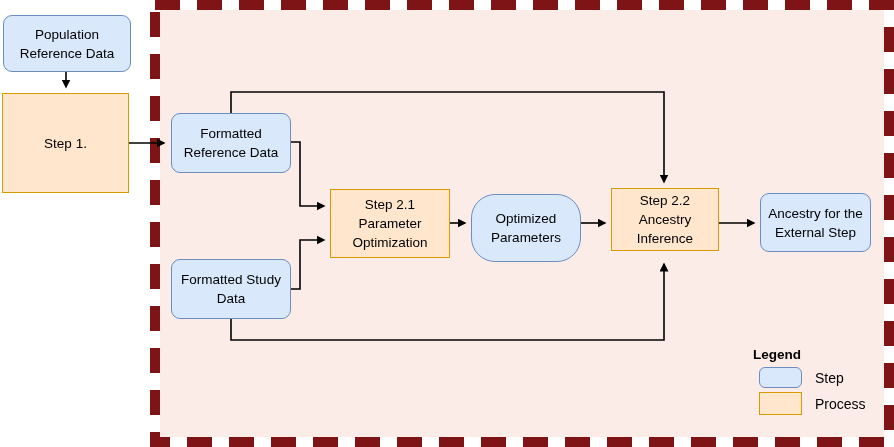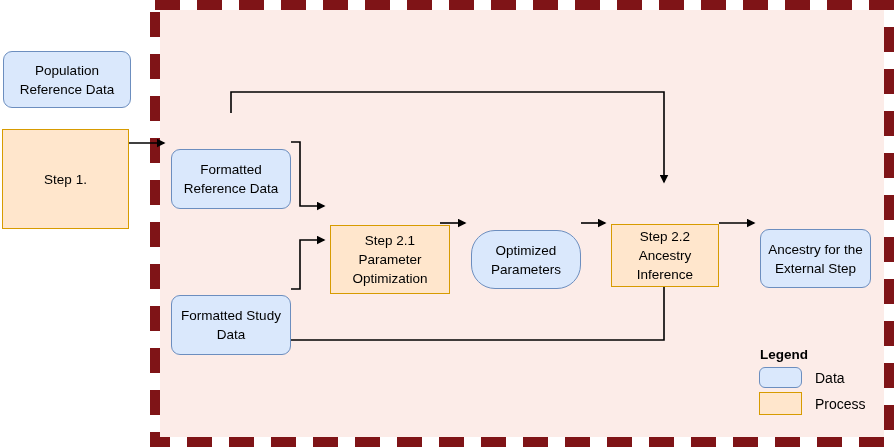--- a/index.html
+++ b/index.html
@@ -29,21 +29,20 @@
     display: flex;
     flex-direction: column;
     align-items: center;
     justify-content: center;
     text-align: center;
     font-size: 13.5px;
     line-height: 19px;
     color: #000000;
     padding: 2px 4px;
     z-index: 1;
-    margin-top: 36px;
   }
   .node.data {
     background: var(--data-fill, #DAE8FC);
     border: 1px solid var(--data-stroke, #6C8EBF);
     border-radius: 9px;
   }
   .node.process {
     background: var(--process-fill, #FFE6CC);
     border: 1px solid var(--process-stroke, #D79B00);
     border-radius: 0;
@@ -76,21 +75,20 @@
     position: absolute;
     left: 753px;
     top: 347px;
     z-index: 1;
   }
   .legend-title {
     font-size: 13.5px;
     font-weight: bold;
     color: #000000;
     margin-bottom: 5px;
-    margin-left: 7px;
   }
   .legend-row {
     display: flex;
     align-items: center;
     margin-bottom: 4px;
   }
   .legend-swatch {
     width: 43px;
     height: 21px;
     box-sizing: border-box;
@@ -146,34 +144,34 @@
 
   <div class="node data" style="left:171px; top:113px; width:120px; height:60px;">Formatted Reference Data</div>
 
   <div class="node data" style="left:171px; top:259px; width:120px; height:60px;">Formatted Study Data</div>
 
   <div class="node process" style="left:330px; top:189px; width:120px; height:69px;">
     <span class="step-title">Step 2.1</span>
     <span class="step-body">Parameter Optimization</span>
   </div>
 
-  <div class="node data" style="left:471px; top:194px; width:110px; height:59px;border-radius:24px;">Optimized Parameters</div>
+  <div class="node data" style="left:471px; top:194px; width:110px; height:68px;border-radius:24px;">Optimized Parameters</div>
 
   <div class="node process" style="left:611px; top:188px; width:108px; height:63px;">
     <span class="step-title">Step 2.2</span>
     <span class="step-body">Ancestry Inference</span>
   </div>
 
   <div class="node data" style="left:760px; top:193px; width:111px; height:59px;">Ancestry for the External Step</div>
 
   <div class="legend">
     <div class="legend-title">Legend</div>
     <div class="legend-row">
       <span class="legend-swatch data"></span>
-      <span class="legend-label">Data</span>
+      <span class="legend-label">Step</span>
     </div>
     <div class="legend-row">
       <span class="legend-swatch process"></span>
       <span class="legend-label">Process</span>
     </div>
   </div>
 
 </div>
 
 </body></html>

